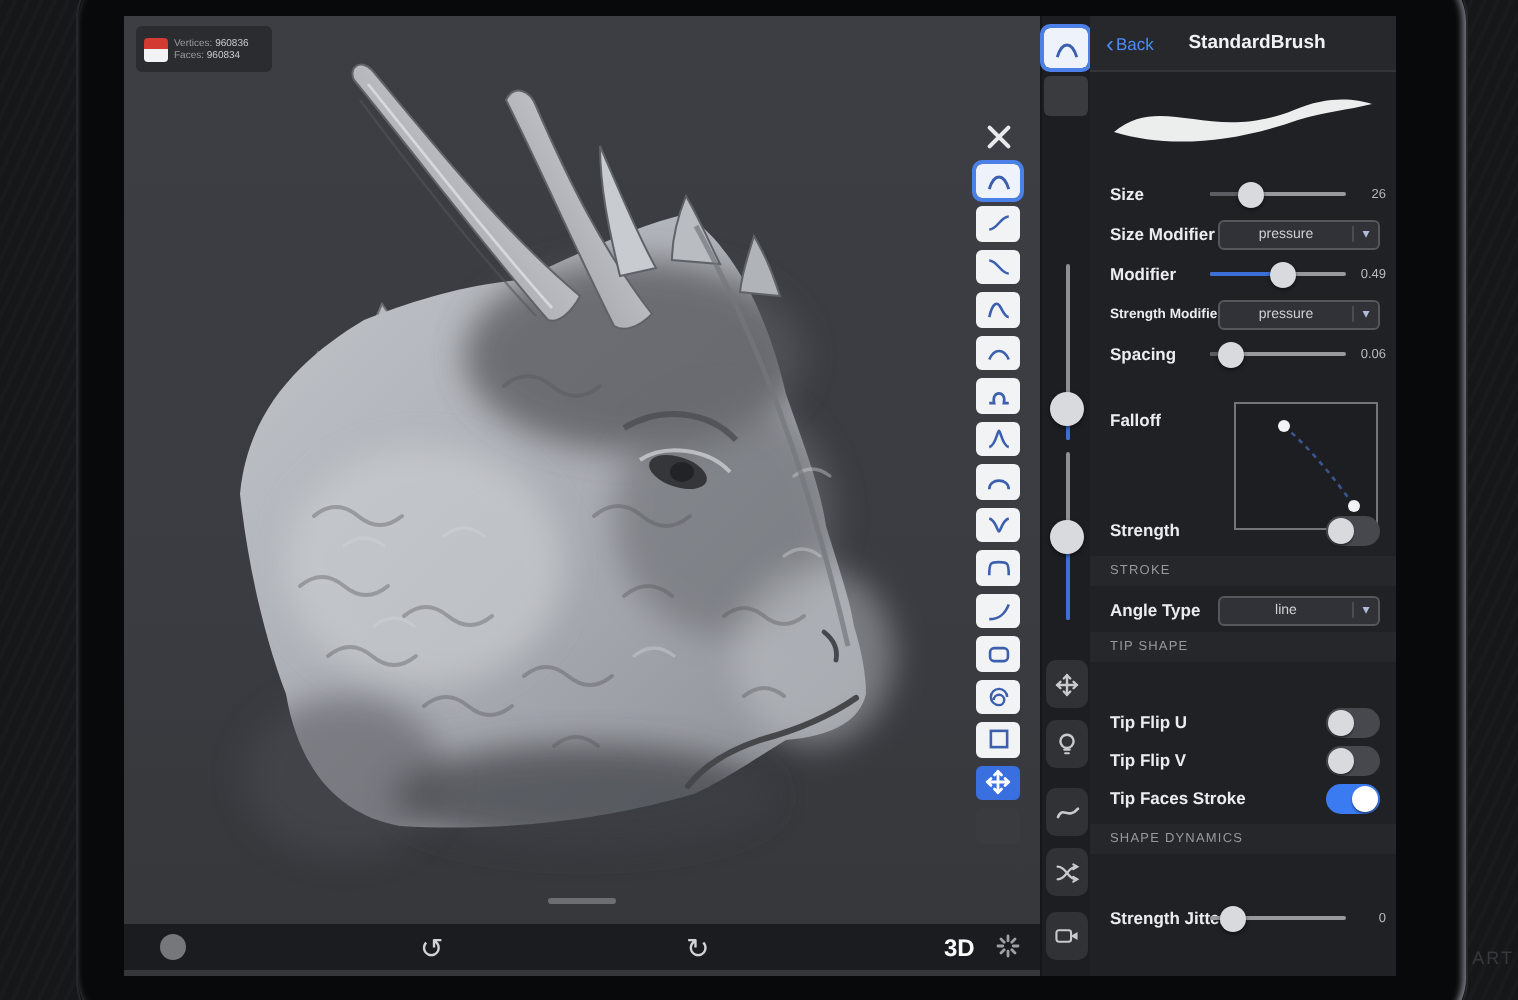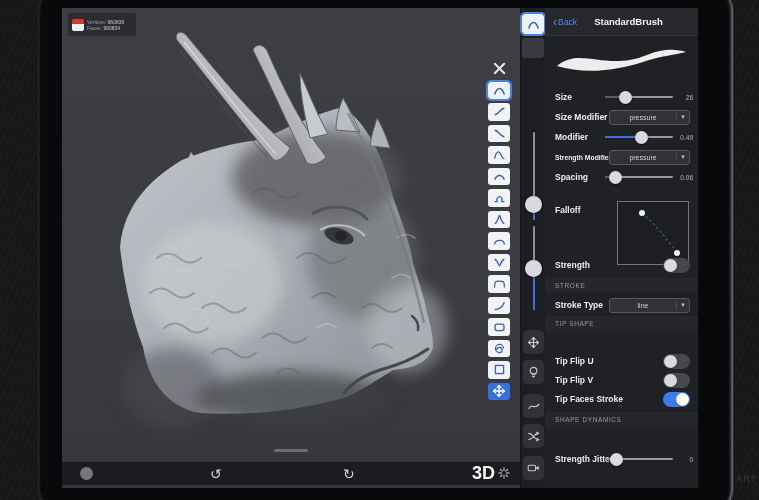--- a/index.html
+++ b/index.html
@@ -40,21 +40,21 @@
   .stats-text b { color:#c9cacd; font-weight:normal; }
   .gizmo-dash { position:absolute; left:212px; top:441px; width:34px; height:3px;
     border-radius:2px; background:rgba(210,212,216,.35); }
   .bottombar {
     position:absolute; left:0; bottom:3px; width:458px; height:23px;
     background:#1b1c1f; display:flex; align-items:center;
   }
   .bb-circle { width:13px; height:13px; border-radius:50%; background:#75777b; margin-left:18px; }
   .bb-undo { position:absolute; left:148px; font-size:14px; color:#d2d3d5; }
   .bb-redo { position:absolute; left:281px; font-size:14px; color:#d2d3d5; }
-  .bb-3d   { position:absolute; left:410px; font-size:18px; font-weight:bold; color:#fafafa; }
+  .bb-3d   { position:absolute; left:410px; font-size:12px; font-weight:bold; color:#fafafa; }
   .bb-cross{ position:absolute; left:436px; top:5px; }
   
   .preset-col { position:absolute; left:424px; top:52px; width:26px; }
   .slot {
     width:22px; height:17.5px; margin:0 auto 4px auto; border-radius:3px;
     background:#f2f3f5; display:flex; align-items:center; justify-content:center;
   }
   .slot.dark { background:transparent; }
   .slot.sel  { background:#eef2fb; outline:2px solid #4a80e8; }
   .slot.move { background:#3a6fe0; }
@@ -439,21 +439,21 @@
       <div class="toggle">
           <div class="knob"></div>
         </div>
     </div>
 
     <div class="section" style="top:270px">
       <span>STROKE</span>
     </div>
 
     <div class="row" style="top:288px">
-      <span class="lbl">Stroke Type</span>
+      <span class="lbl">Angle Type</span>
       <div class="dropdown">
         <span class="dd-text">line</span>
         <span class="dd-caret">▾</span>
       </div>
     </div>
 
     <div class="section" style="top:308px">
       <span>TIP SHAPE</span>
     </div>
 

